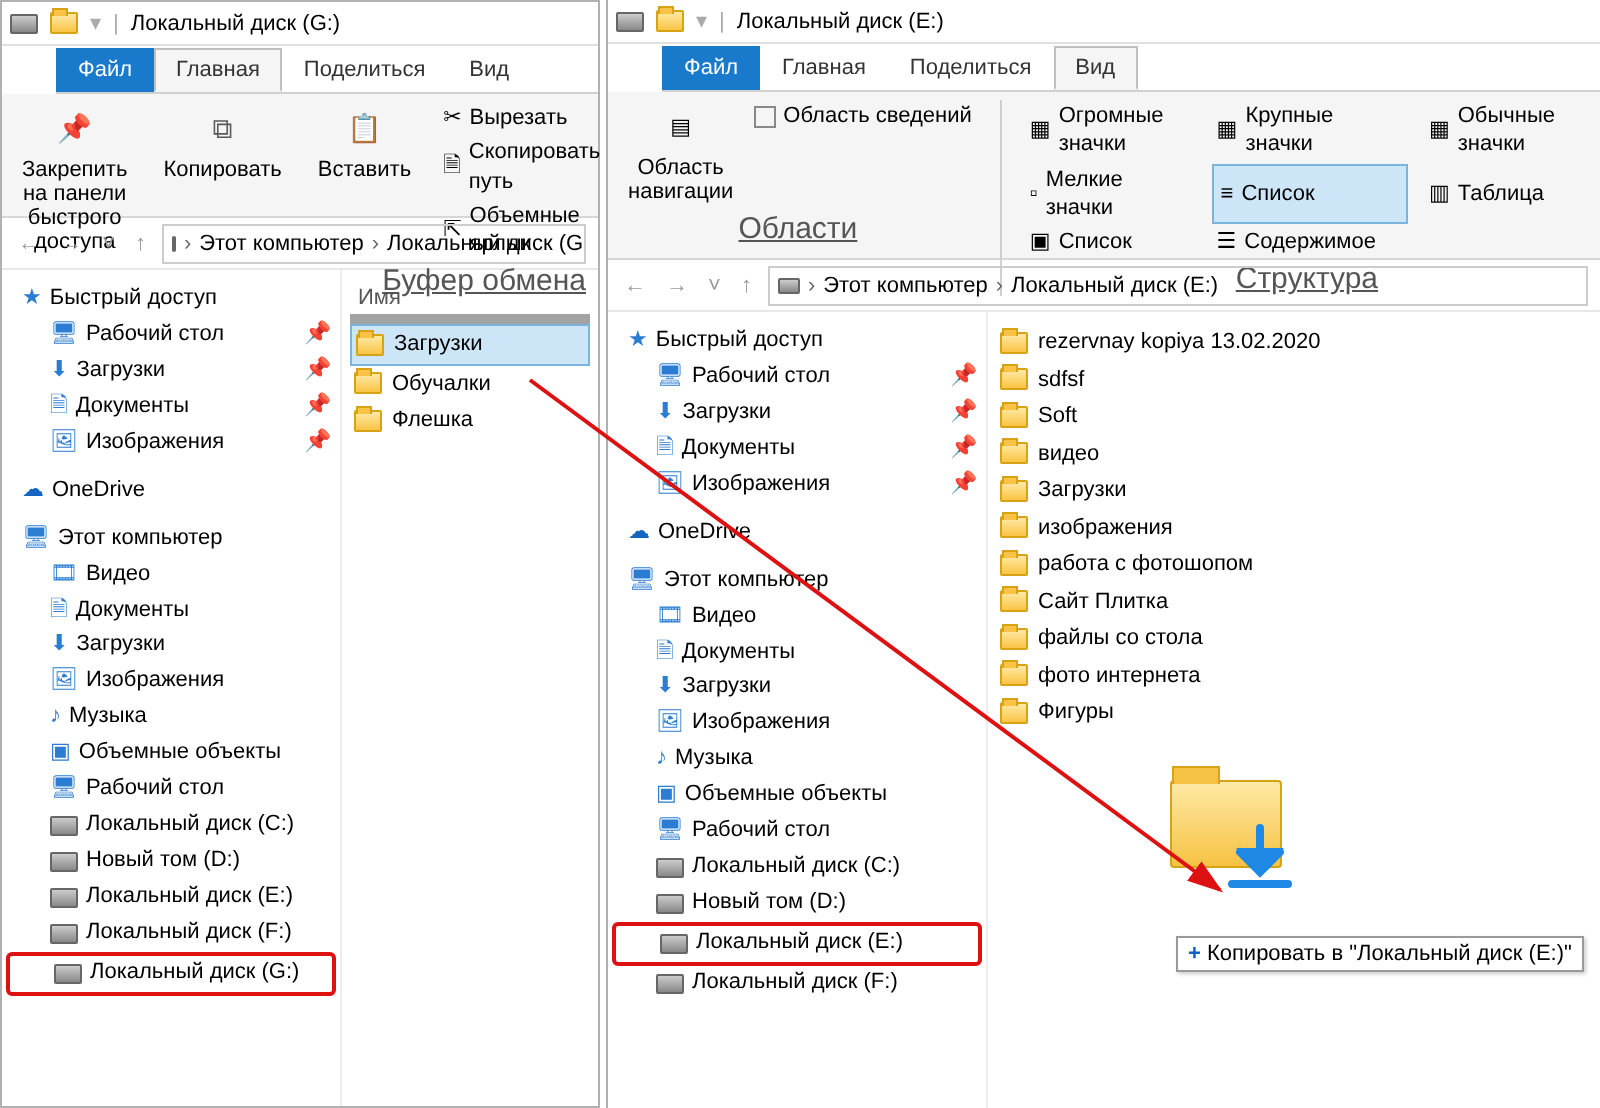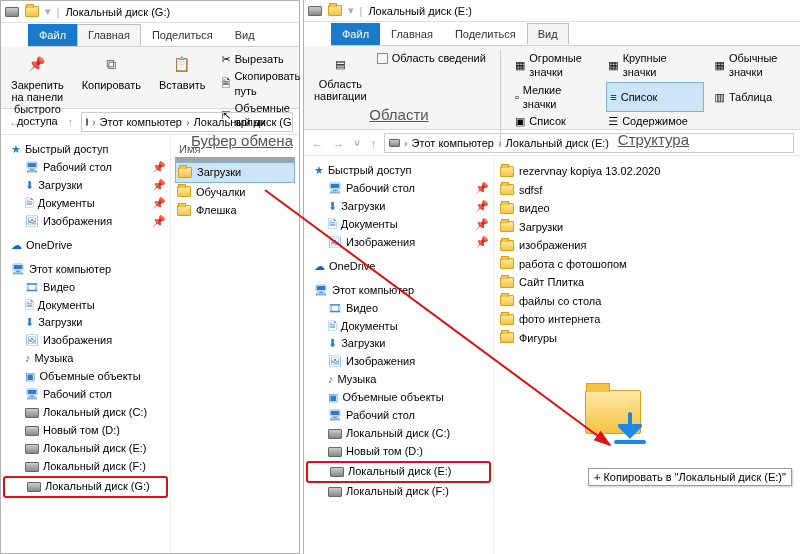--- a/index.html
+++ b/index.html
@@ -410,20 +410,24 @@
       <div class="list-item">
           <span class="icon-folder-sm"></span>
           <span>rezervnay kopiya 13.02.2020</span>
         </div>
       <div class="list-item">
           <span class="icon-folder-sm"></span>
           <span>sdfsf</span>
         </div>
       <div class="list-item">
           <span class="icon-folder-sm"></span>
+          <span>Soft</span>
+        </div>
+      <div class="list-item">
+          <span class="icon-folder-sm"></span>
           <span>видео</span>
         </div>
       <div class="list-item">
           <span class="icon-folder-sm"></span>
           <span>Загрузки</span>
         </div>
       <div class="list-item">
           <span class="icon-folder-sm"></span>
           <span>изображения</span>
         </div>

